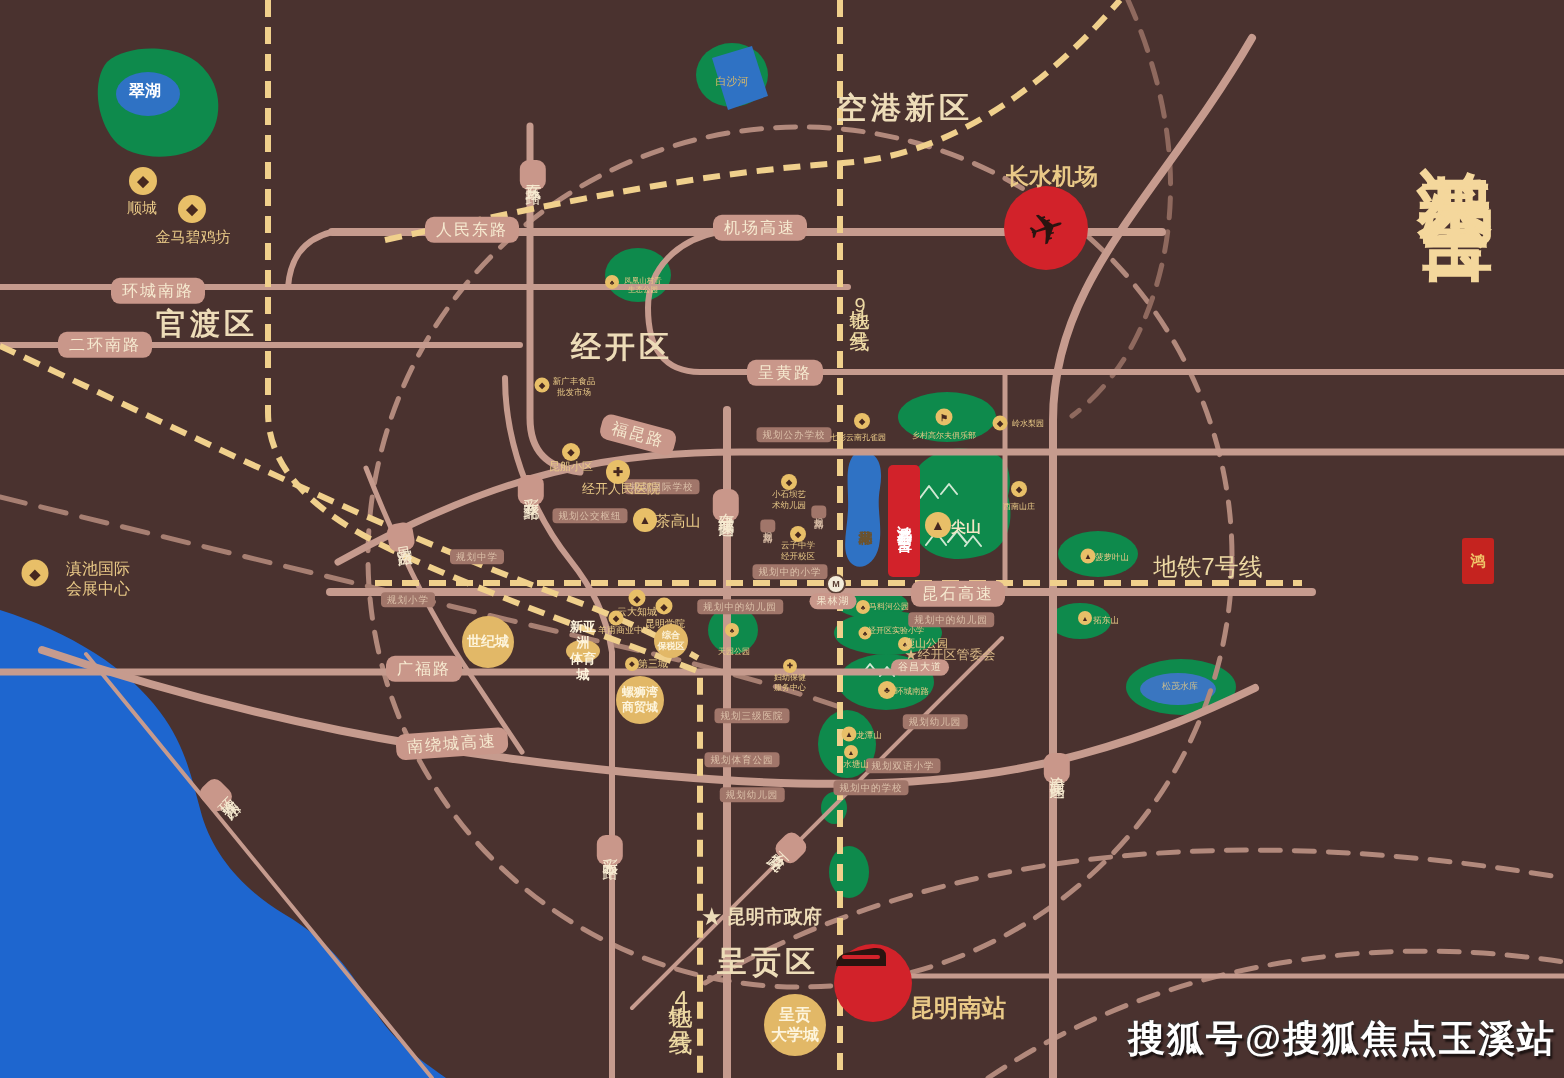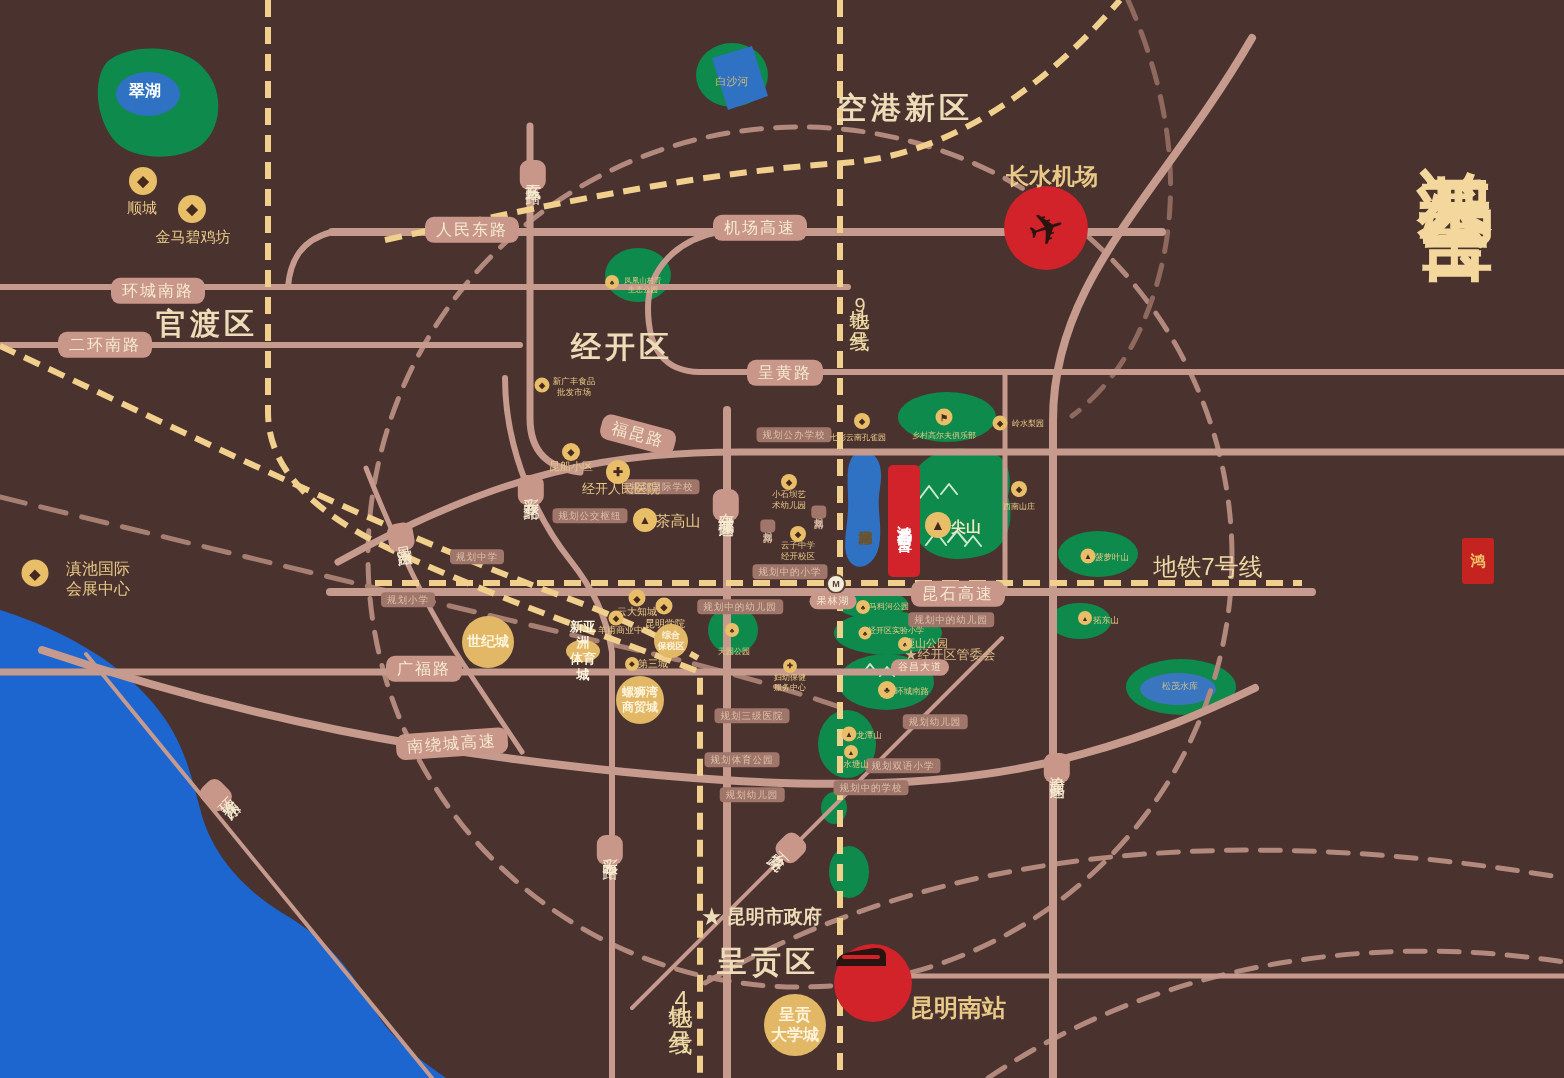--- a/index.html
+++ b/index.html
@@ -130,20 +130,21 @@
 
     <div id="roundel">
       <span>M</span>
     </div>
 
     <div id="title">鸿基云玺台</div>
     <div id="seal">
       <span>鸿</span>
     </div>
 
+    <div id="watermark">搜狐号@搜狐焦点玉溪站</div>
   <div class="t serif" style="font-size: 30px; color: rgb(237, 220, 184); font-weight: bold; letter-spacing: 4px; left: 905px; top: 107px; transform: translate(-50%, -50%);">空港新区</div>
       <div class="t serif" style="font-size: 30px; color: rgb(237, 220, 184); font-weight: bold; letter-spacing: 4px; left: 207px; top: 323px; transform: translate(-50%, -50%);">官渡区</div>
       <div class="t serif" style="font-size: 30px; color: rgb(237, 220, 184); font-weight: bold; letter-spacing: 4px; left: 622px; top: 346px; transform: translate(-50%, -50%);">经开区</div>
       <div class="t serif" style="font-size: 30px; color: rgb(237, 220, 184); font-weight: bold; letter-spacing: 4px; left: 768px; top: 961px; transform: translate(-50%, -50%);">呈贡区</div>
       <div class="t vert" style="font-size: 20px; color: rgb(237, 217, 163); left: 860px; top: 305px; transform: translate(-50%, -50%);">地铁9号线</div>
       <div class="t" style="font-size: 24px; color: rgb(237, 217, 163); left: 1208px; top: 567px; transform: translate(-50%, -50%);">地铁7号线</div>
       <div class="t vert" style="font-size: 24px; color: rgb(237, 217, 163); left: 681px; top: 999px; transform: translate(-50%, -50%);">地铁4号线</div>
       <div class="t" style="font-size: 23px; font-weight: bold; left: 1052px; top: 177px; transform: translate(-50%, -50%);">长水机场</div>
       <div class="t" style="font-size: 24px; font-weight: bold; left: 958px; top: 1008px; transform: translate(-50%, -50%);">昆明南站</div>
       <div class="t" style="font-size: 16px; color: #ffffff; font-weight: bold; left: 145px; top: 91px; transform: translate(-50%, -50%);">翠湖</div>

